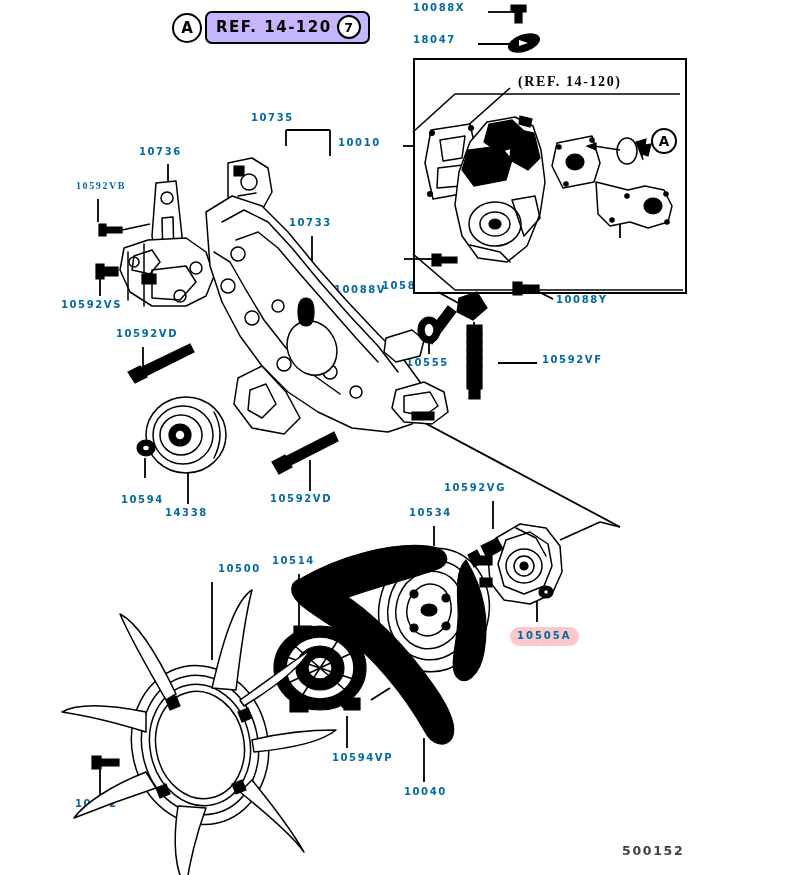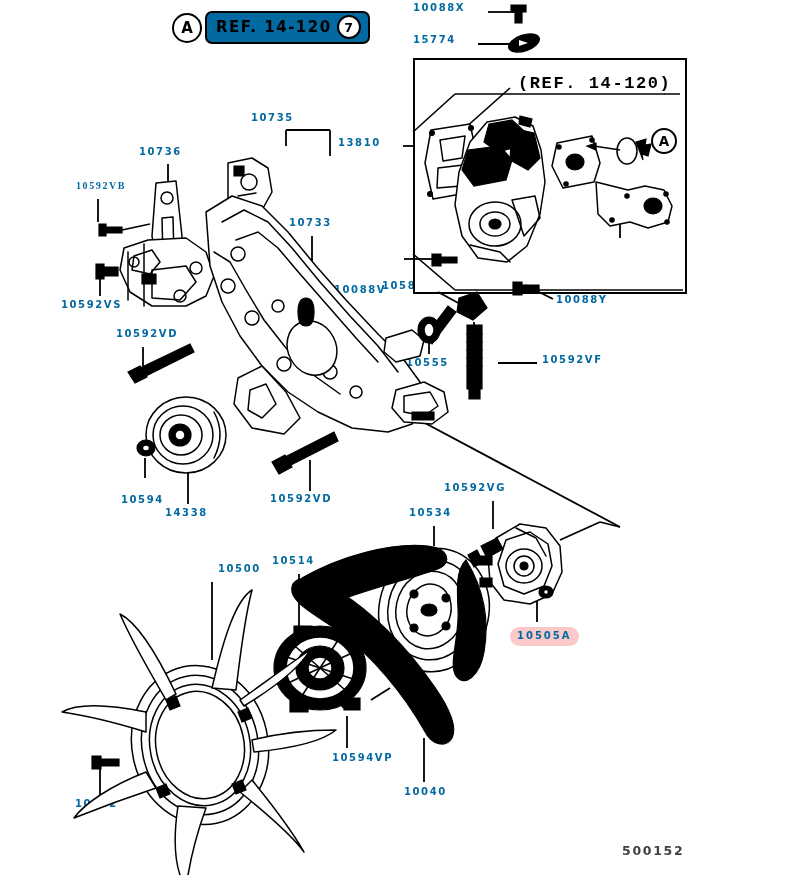--- a/index.html
+++ b/index.html
@@ -13,35 +13,35 @@
        font-weight:700;font-size:10px;letter-spacing:1.6px;
        white-space:nowrap;color:#0369a1;line-height:1;}
   .lbl.hl{background:#fbc9c9;padding:4px 7px 5px 7px;letter-spacing:2px;border-radius:12px;}
 
   .footer-num{position:absolute;font-family:"DejaVu Sans",sans-serif;
        font-weight:700;font-size:12.5px;letter-spacing:1.7px;color:#404040;}
 
   
   .refbox{position:absolute;border:2.5px solid #000;border-radius:7px;
           display:flex;align-items:center;gap:5px;padding:2px 7px 3px 9px;
-          background:#0369a1;}
+          background:#c4b5fd;}
   .refbox .rtxt{font-family:"DejaVu Sans",sans-serif;font-weight:700;
           font-size:15px;letter-spacing:1.5px;white-space:nowrap;}
   .circ{border:2.2px solid #000;border-radius:50%;display:flex;
         align-items:center;justify-content:center;font-weight:700;
         font-family:"DejaVu Sans",sans-serif;background:#fff;}
   .circ.sz22{width:22px;height:22px;font-size:13.5px;}
   .circ.sz20{width:20px;height:20px;font-size:12.5px;}
   .circ.sz26{width:26px;height:26px;font-size:15px;}
 
   
   .inset{position:absolute;border:2.2px solid #000;background:#fff;}
-  .inset-title{position:absolute;font-weight:700;font-size:17px;
+  .inset-title{position:absolute;font-weight:700;font-size:14px;
         letter-spacing:1.6px;white-space:nowrap;
-        font-family:Liberation Mono, monospace;}
+        font-family:Liberation Serif, serif;}
 
   svg{position:absolute;left:0;top:0;overflow:visible;}
   .ln{stroke:#000;fill:none;}
   .art{stroke:#000;fill:none;stroke-width:1.5;
        stroke-linejoin:round;stroke-linecap:round;}
   .artf{stroke:#000;fill:#000;stroke-width:1.2;}
   .artw{stroke:#000;fill:#fff;stroke-width:1.5;
         stroke-linejoin:round;stroke-linecap:round;}
 </style>
 </head>
@@ -50,22 +50,22 @@
 <div id="stage">
 
   <div class="circ sz26" style="position:absolute;left:172px;top:13px;">A</div>
 
   <div class="refbox" style="left:205px;top:11px;">
     <span class="rtxt">REF. 14-120</span>
     <span class="circ sz20">7</span>
   </div>
 
   <div class="lbl" style="left:413px;top:3px;">10088X</div>
-  <div class="lbl" style="left:413px;top:35px;">15774</div>
-  <div class="lbl" style="left:338px;top:138px;">13810</div>
+  <div class="lbl" style="left:413px;top:35px;">18047</div>
+  <div class="lbl" style="left:338px;top:138px;">10010</div>
   <div class="lbl" style="left:585px;top:244px;">10021</div>
   <div class="lbl" style="left:251px;top:113px;">10735</div>
   <div class="lbl" style="left:139px;top:147px;">10736</div>
   <div class="lbl" style="left:289px;top:218px;">10733</div>
   <div class="lbl" style="left:76px;top:181px;font-family:Liberation Serif, serif;">10592VB</div>
   <div class="lbl" style="left:61px;top:300px;">10592VS</div>
   <div class="lbl" style="left:116px;top:329px;">10592VD</div>
   <div class="lbl" style="left:270px;top:494px;">10592VD</div>
   <div class="lbl" style="left:334px;top:251px;margin-top:34px;">10088V</div>
   <div class="lbl" style="left:382px;top:281px;">10589</div>

